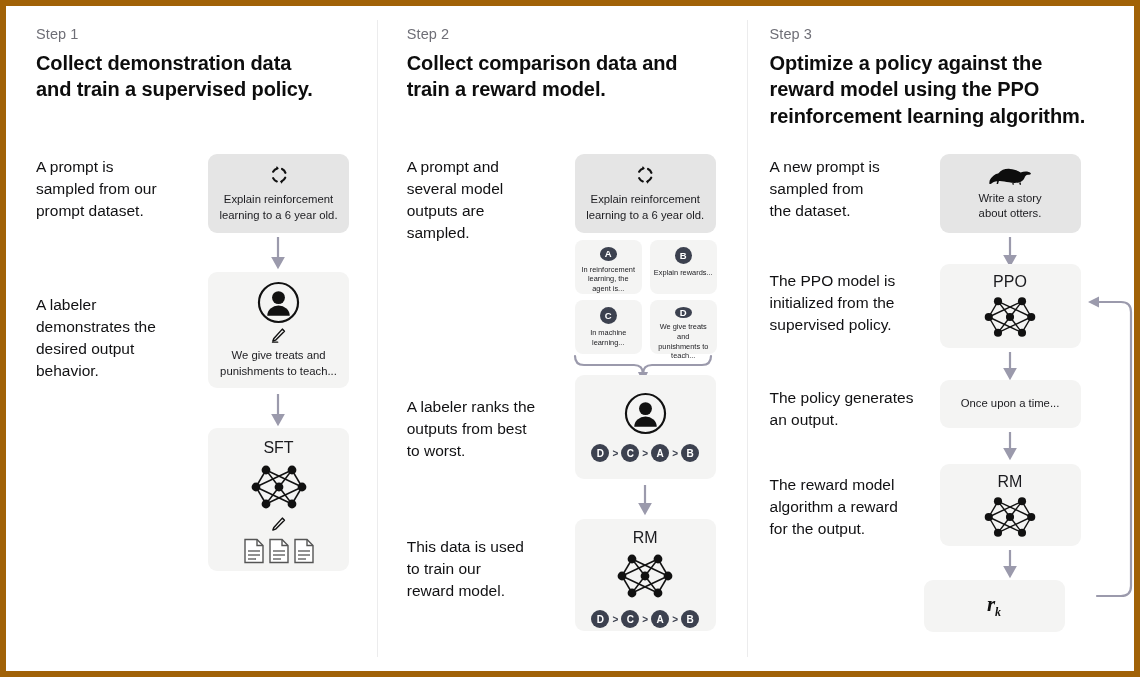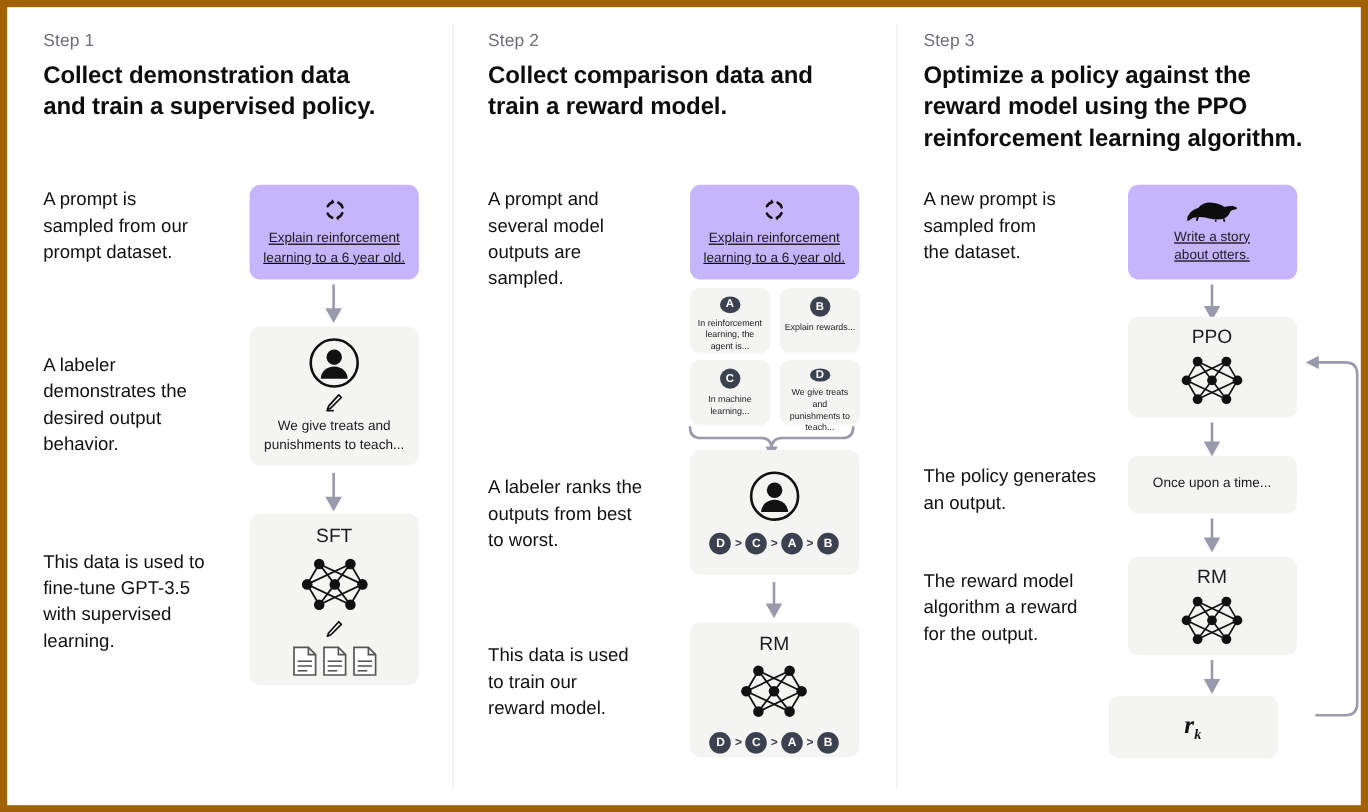--- a/index.html
+++ b/index.html
@@ -21,21 +21,21 @@
 
   .step-label{font-size:14.5px;color:#6e6e76;letter-spacing:.1px;margin:0 0 8px 0;}
   .step-title{font-size:20px;line-height:1.32;font-weight:bold;color:#0d0d0d;
               letter-spacing:-.1px;margin:0;white-space:pre-line;}
   .caption{font-size:15.5px;line-height:1.42;color:#111113;white-space:pre-line;}
 
   .card{
     position:absolute;background:#f4f4f3;border-radius:9px;box-sizing:border-box;
     display:flex;flex-direction:column;align-items:center;justify-content:center;
   }
-  .card.green{background:#c4b5fd;text-decoration:underline;}
+  .card.green{background:#e5e5e5;}
   .card-text{font-size:11.3px;line-height:1.36;color:#1b1b1f;text-align:center;white-space:pre-line;}
   .card-title{font-size:16px;color:#1b1b1f;text-align:center;}
 
   
   .arrow{position:absolute;}
   svg{display:block;overflow:visible;}
 
   
   .opt{
     position:absolute;background:#f4f4f3;border-radius:8px;box-sizing:border-box;
@@ -71,24 +71,20 @@
       <div class="step-title">Collect demonstration data
 and train a supervised policy.</div>
 
       <div class="caption" style="position:absolute;left:30px;top:150px;width:175px;">A prompt is
 sampled from our
 prompt dataset.</div>
       <div class="caption" style="position:absolute;left:30px;top:288px;width:185px;">A labeler
 demonstrates the
 desired output
 behavior.</div>
-      <div class="caption" style="position:absolute;left:30px;top:452px;width:190px;">This data is used to
-fine-tune GPT-3.5
-with supervised
-learning.</div>
 
       <div class="card green" style="left:202px;top:148px;width:141px;height:79px;">
         <span style="margin-bottom:6px;">
           <svg width="22" height="22" viewBox="0 0 24 24">
             <g fill="none" stroke="#111" stroke-width="2.4" stroke-linecap="round">
               <path d="M5.6 8.4 A7.2 7.2 0 0 1 10.2 4.9"></path>
               <path d="M15.3 5.4 A7.2 7.2 0 0 1 19.0 9.6"></path>
               <path d="M18.8 14.9 A7.2 7.2 0 0 1 15.0 18.8"></path>
               <path d="M9.6 19.0 A7.2 7.2 0 0 1 5.6 15.4"></path>
             </g>
@@ -339,20 +335,23 @@
 
     <div class="col col3">
       <div class="step-label">Step 3</div>
       <div class="step-title">Optimize a policy against the
 reward model using the PPO
 reinforcement learning algorithm.</div>
 
       <div class="caption" style="position:absolute;left:28px;top:150px;width:165px;">A new prompt is
 sampled from
 the dataset.</div>
+      <div class="caption" style="position:absolute;left:28px;top:264px;width:180px;">The PPO model is
+initialized from the
+supervised policy.</div>
       <div class="caption" style="position:absolute;left:28px;top:381px;width:195px;">The policy generates
 an output.</div>
       <div class="caption" style="position:absolute;left:28px;top:468px;width:180px;">The reward model
 algorithm a reward
 for the output.</div>
 
       <div class="card green" style="left:198px;top:148px;width:141px;height:79px;">
         <span style="margin-bottom:5px;">
           <svg width="46" height="20" viewBox="0 0 52 22">
             <path d="M3 16 C6 11 9 9 13 8 C16 4 21 2.5 26 3 C31 3.4 35 5 38 7 C41 6.2 44 5.5 47 6.5 C49 7 50 8 49.5 8.8 C48.8 9.8 46.5 9.4 45 10 C43.5 10.6 43 11.8 42.5 13 C41.5 15.5 39.5 17.2 37 18 C33.5 19 29 19 25 18.2 C21 17.4 17 16.4 13.5 16.6 L12.5 20 L10.8 20 L11.5 16.8 C9 17 6 18 4.3 20 L2.5 19.8 Z" fill="#0d0d0d"></path>

